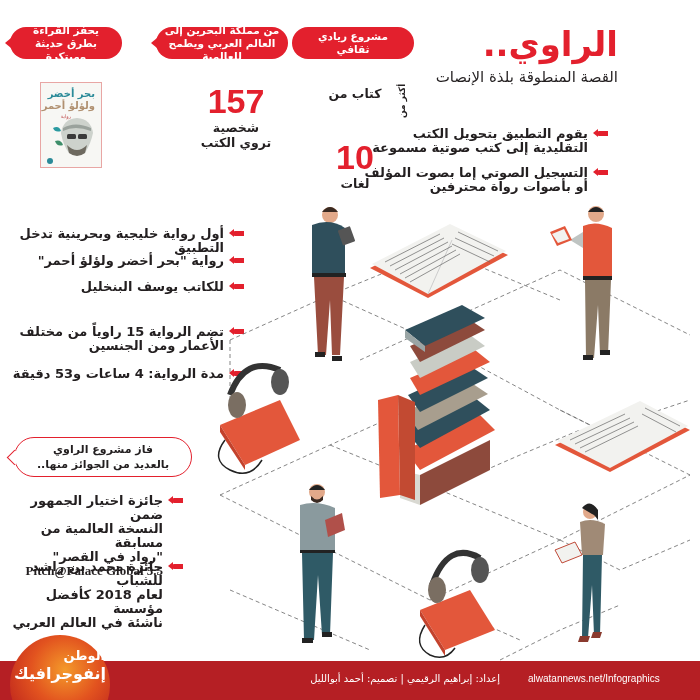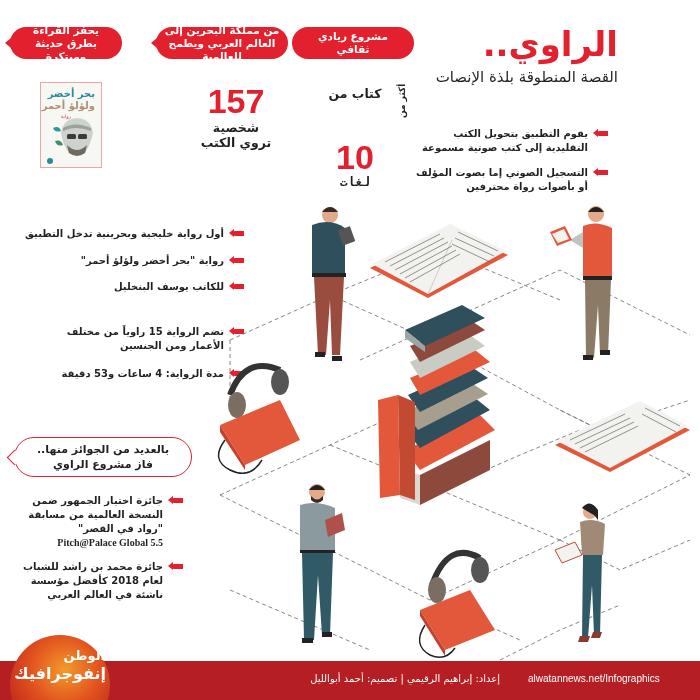--- a/index.html
+++ b/index.html
@@ -21,21 +21,21 @@
   }
   .pill.first::after { display: none; }
 
   .title { right: 82px; top: 24px; font-size: 34px; font-weight: bold; color: #e3202d; line-height: 40px; }
   .subtitle { right: 82px; top: 68px; font-size: 15px; color: #231f20; }
 
   .bignum { color: #e3202d; font-weight: bold; font-size: 34px; font-family: "Liberation Sans", sans-serif; line-height: 34px; text-align: center; direction: ltr; }
   .numlabel { font-weight: bold; font-size: 12.5px; text-align: center; line-height: 15px; color: #231f20; }
   .vertical { writing-mode: vertical-rl; font-size: 9px; font-weight: bold; transform: rotate(180deg); }
 
-  .bullet { position: absolute; font-size: 10px; font-weight: bold; line-height: 14px; padding-right: 20px; color: #231f20; }
+  .bullet { position: absolute; font-size: 13px; font-weight: bold; line-height: 14px; padding-right: 20px; color: #231f20; }
   .bullet .arrow {
     position: absolute; right: 0; top: 4px; width: 11px; height: 5px; background: #e3202d; border-radius: 2px 0 0 2px;
   }
   .bullet .arrow::before {
     content: ""; position: absolute; left: -4px; top: -2px;
     border-top: 4.5px solid transparent; border-bottom: 4.5px solid transparent; border-right: 5px solid #e3202d;
   }
   .bullet.ltrline .en { direction: ltr; display: block; text-align: right; font-family: "Liberation Serif", serif; }
 
   .bookcover {
@@ -80,21 +80,21 @@
 <div class="abs title">الراوي..</div>
 <div class="abs subtitle">القصة المنطوقة بلذة الإنصات</div>
 
 <div class="abs" style="left:312px; top:84px; width:86px;">
   <div class="numlabel" style="margin-top:2px;">كتاب من</div>
 </div>
 <div class="abs vertical" style="left:397px; top:84px; height:40px;">أكثر من</div>
 
 <div class="abs" style="left:325px; top:140px; width:60px;">
   <div class="bignum">10</div>
-  <div class="numlabel" style="margin-top:2px;font-family:Liberation Mono, monospace;">لغات</div>
+  <div class="numlabel" style="margin-top:2px;">لغات</div>
 </div>
 
 <div class="abs" style="left:196px; top:84px; width:80px;">
   <div class="bignum">157</div>
   <div class="numlabel" style="margin-top:2px;">شخصية</div>
   <div class="numlabel">تروي الكتب</div>
 </div>
 
 <div class="bookcover">
   <div style="position:absolute; right:6px; top:5px; font-size:10px; font-weight:bold; color:#2a8a98;">بحر أخضر</div>
@@ -139,22 +139,22 @@
   <span class="arrow"></span>
   <div>تضم الرواية 15 راوياً من مختلف</div>
   <div>الأعمار ومن الجنسين</div>
 </div>
 <div class="bullet" style="right:456px; top:367px;">
   <span class="arrow"></span>
   <div>مدة الرواية: 4 ساعات و53 دقيقة</div>
 </div>
 
 <div class="speech">
+  <div>فاز مشروع الراوي</div>
   <div>بالعديد من الجوائز منها..</div>
-  <div>فاز مشروع الراوي</div>
 </div>
 
 <div class="bullet ltrline" style="right:517px; top:494px; text-align:right;">
   <span class="arrow"></span>
   <div>جائزة اختيار الجمهور ضمن</div>
   <div>النسخة العالمية من مسابقة</div>
   <div>"رواد في القصر"</div>
   <div class="en">Pitch@Palace Global 5.5</div>
 </div>
 <div class="bullet" style="right:517px; top:560px;">

